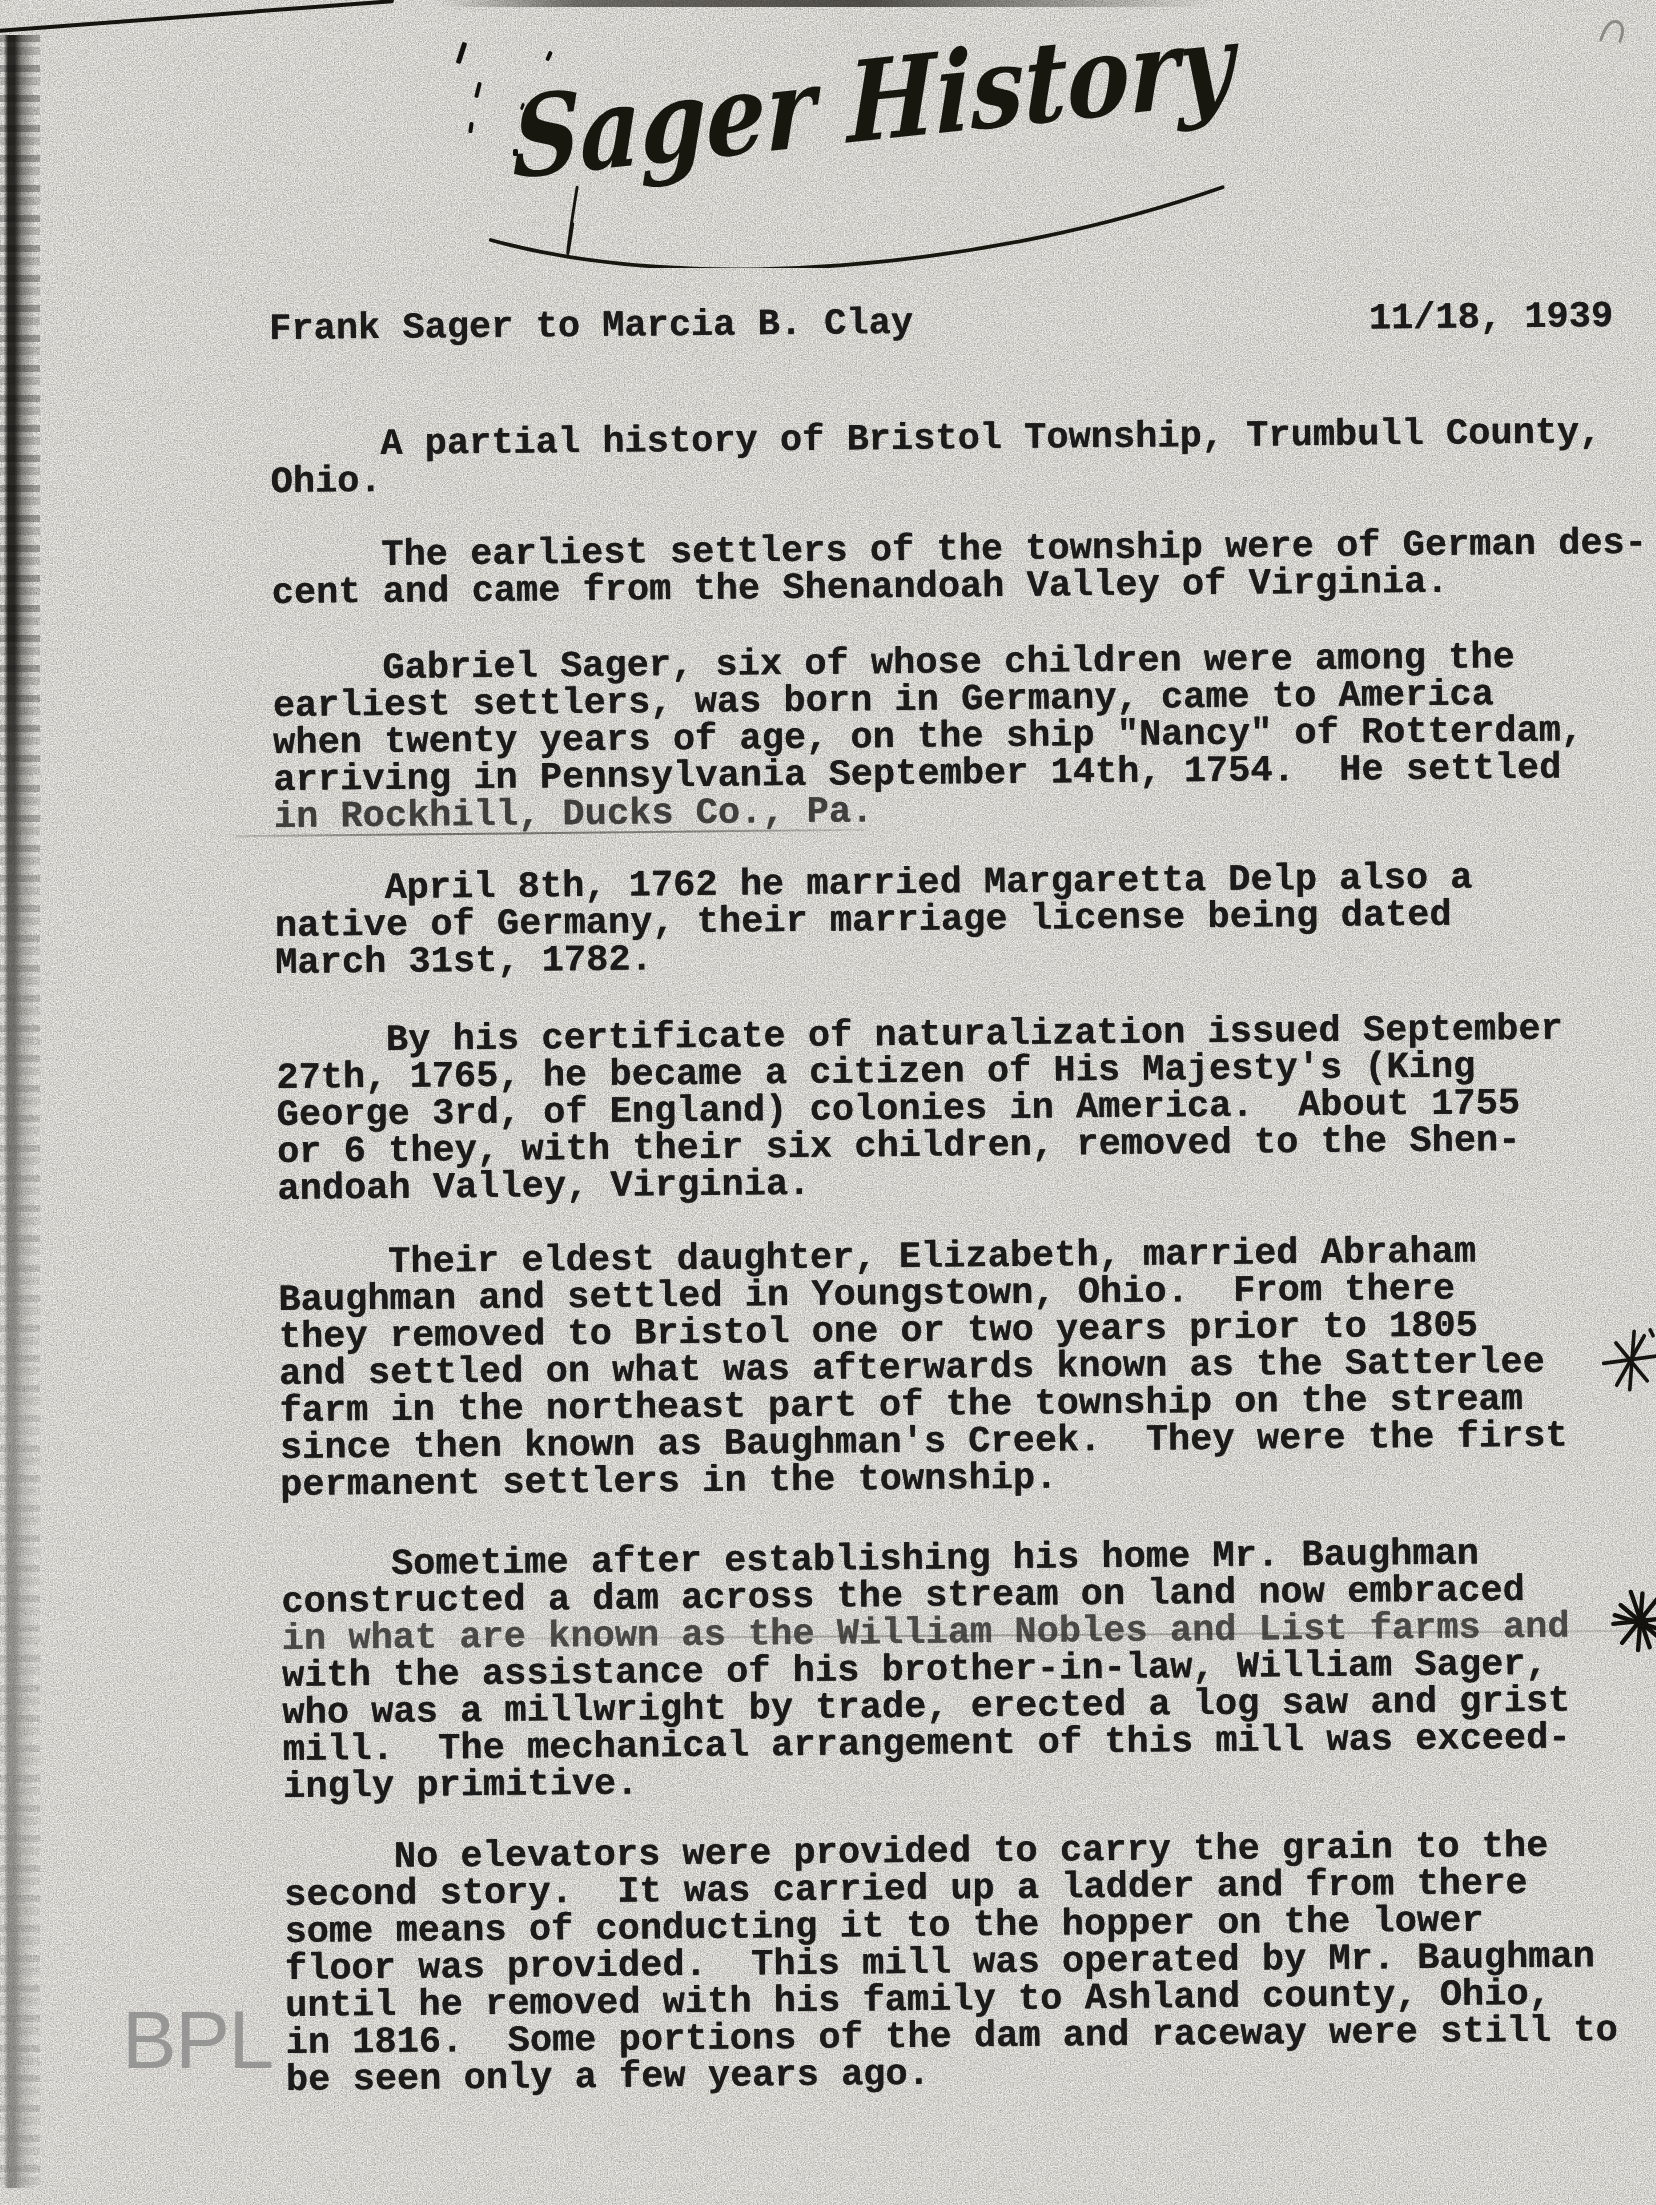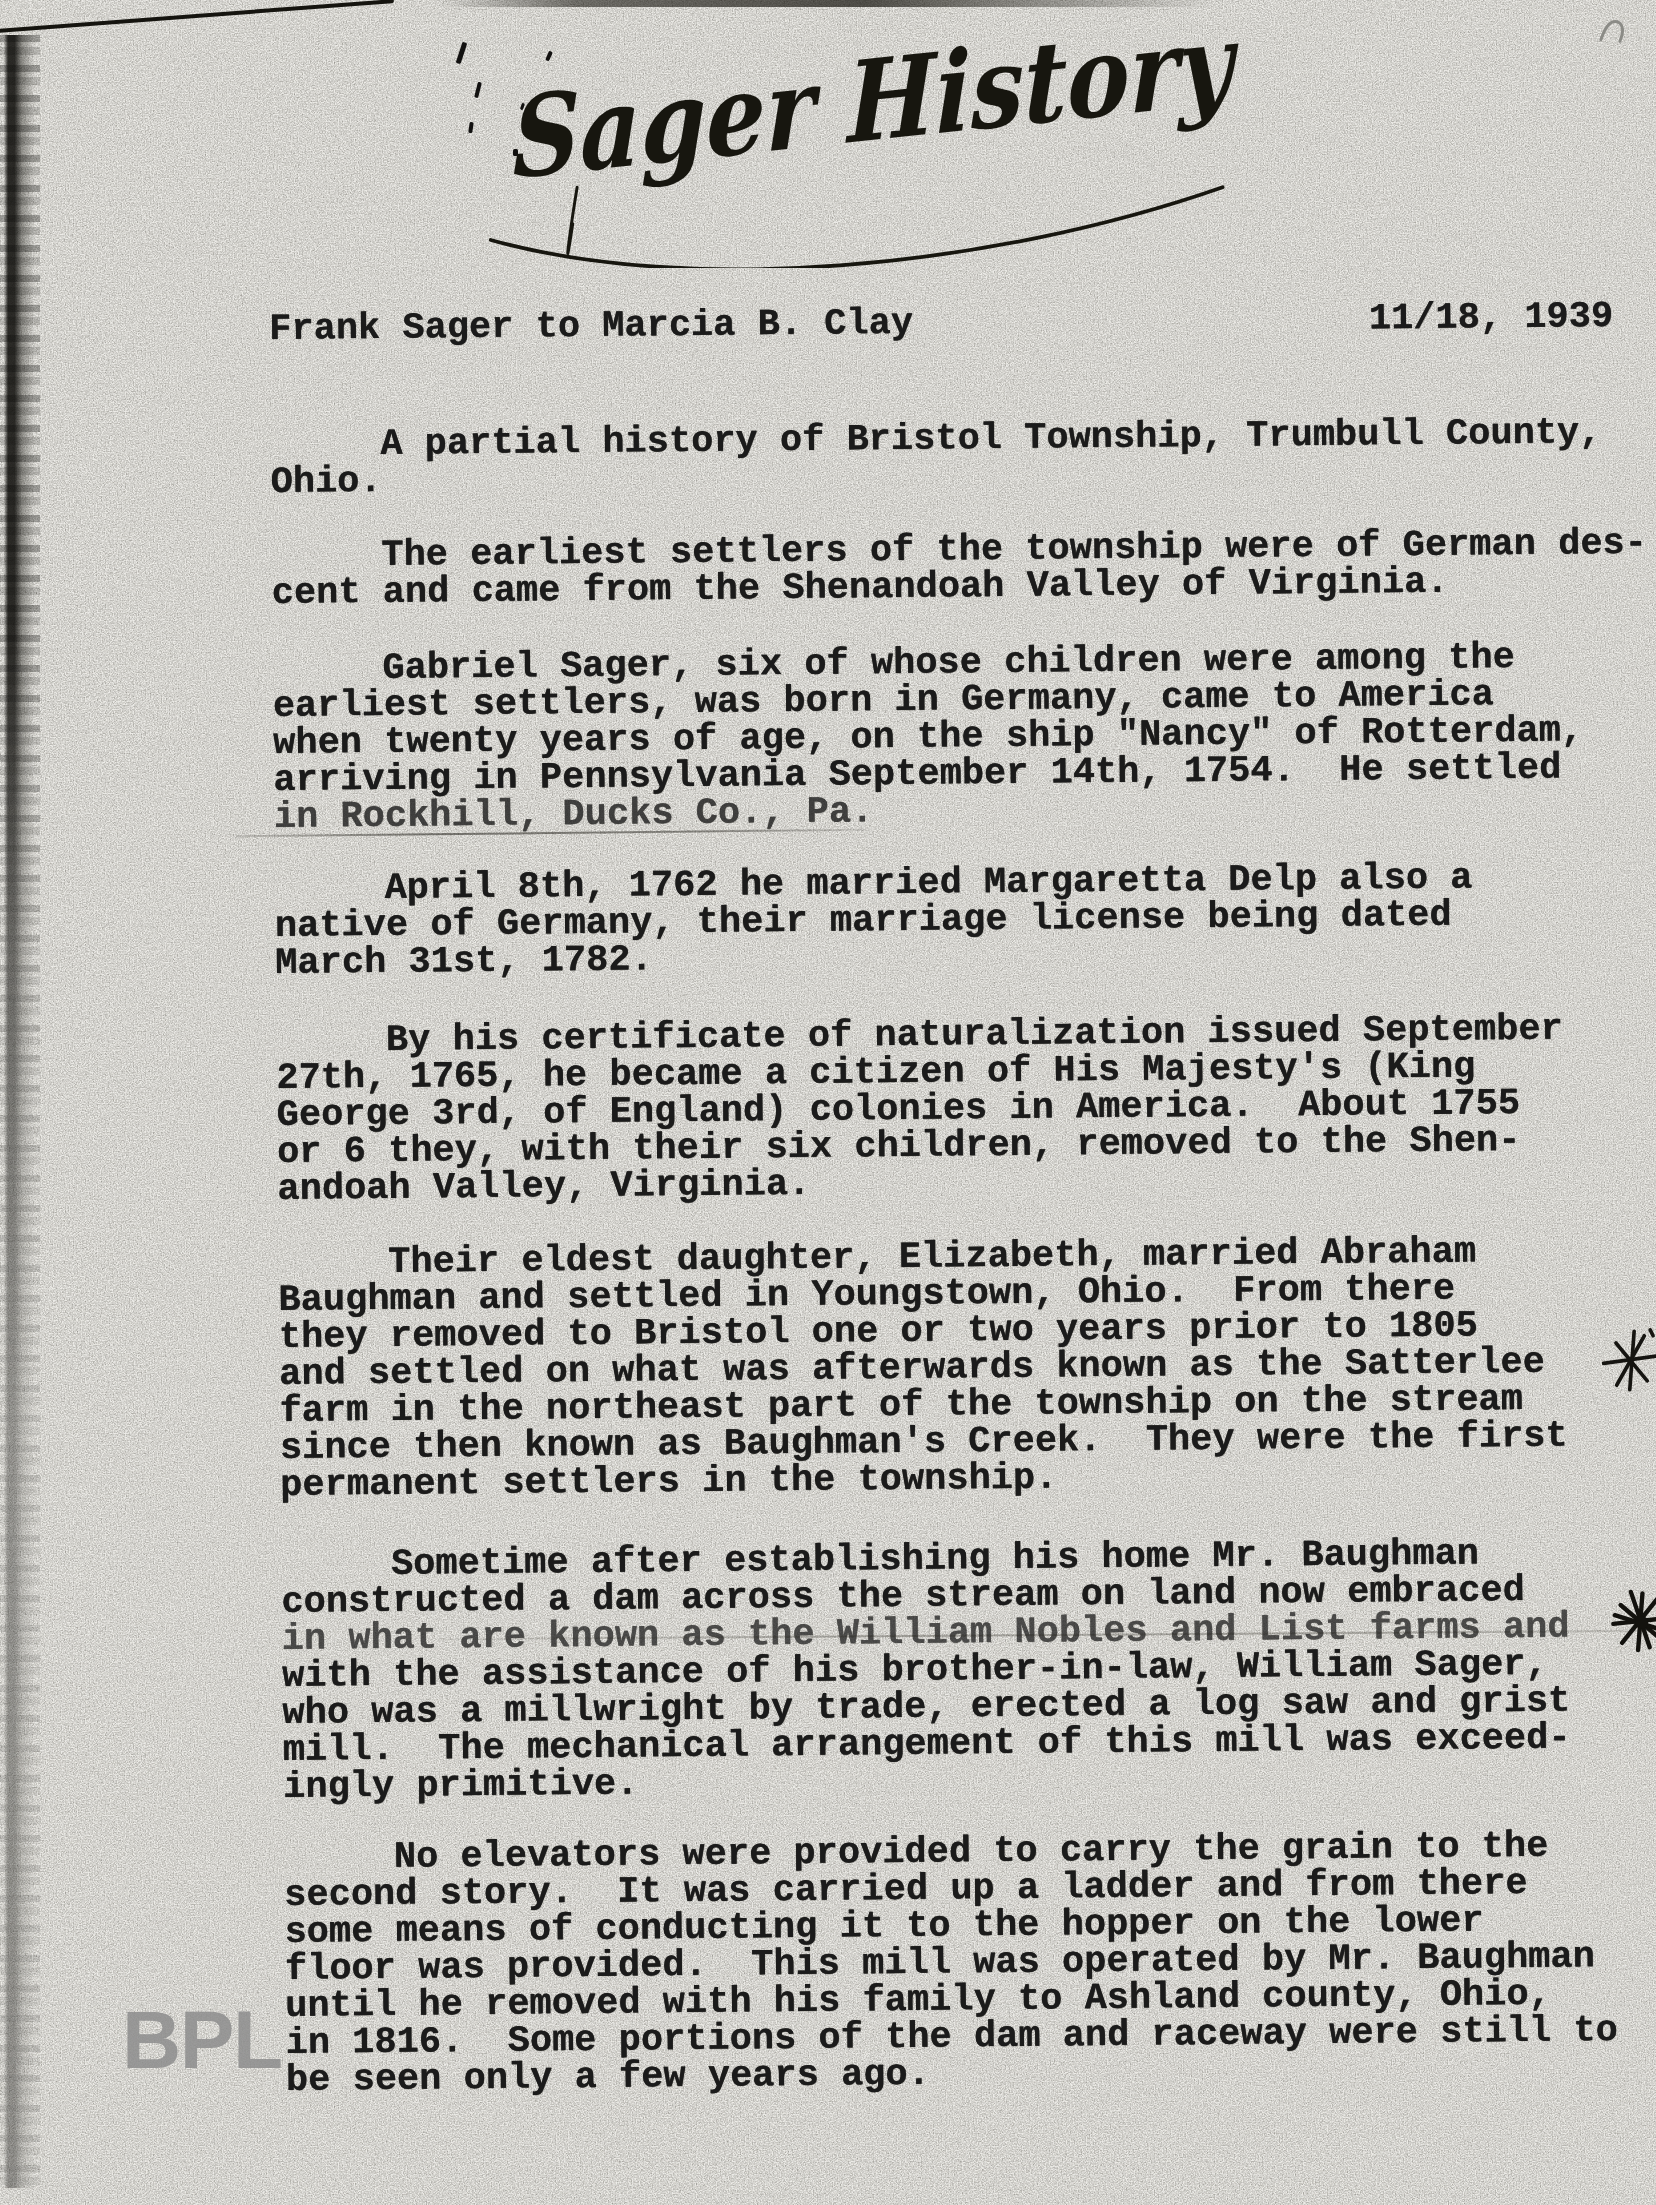--- a/index.html
+++ b/index.html
@@ -61,21 +61,21 @@
     background:linear-gradient(to right, rgba(40,38,30,.08), rgba(40,38,30,.32) 35%, rgba(40,38,30,.28) 80%, rgba(40,38,30,.12));
     transform:rotate(-0.4deg);
   }
   
   .star1{position:absolute;left:1602px;top:1327px;}
   .star2{position:absolute;left:1609px;top:1586px;}
   
   .bpl{
     position:absolute;left:122px;top:2003px;
     font-family:"Liberation Sans","DejaVu Sans",sans-serif;
-    font-weight:bold;font-size:82px;line-height:73px;letter-spacing:-1.5px;
+    font-weight:normal;font-size:82px;line-height:73px;letter-spacing:-1.5px;
     color:var(--wm,#8d8d8d);opacity:.85;
   }
   .corner-squiggle{position:absolute;left:1595px;top:8.8px;}
 </style>
 </head>
 <body style="--paper: #efeeea; --ink: #1b1b1b; --wm: #8d8d8d;">
 
 <svg class="grain" width="1656" height="2205" viewBox="0 0 2262 3012">
   <defs>
     <filter id="fineNoise" x="0" y="0" width="100%" height="100%">

